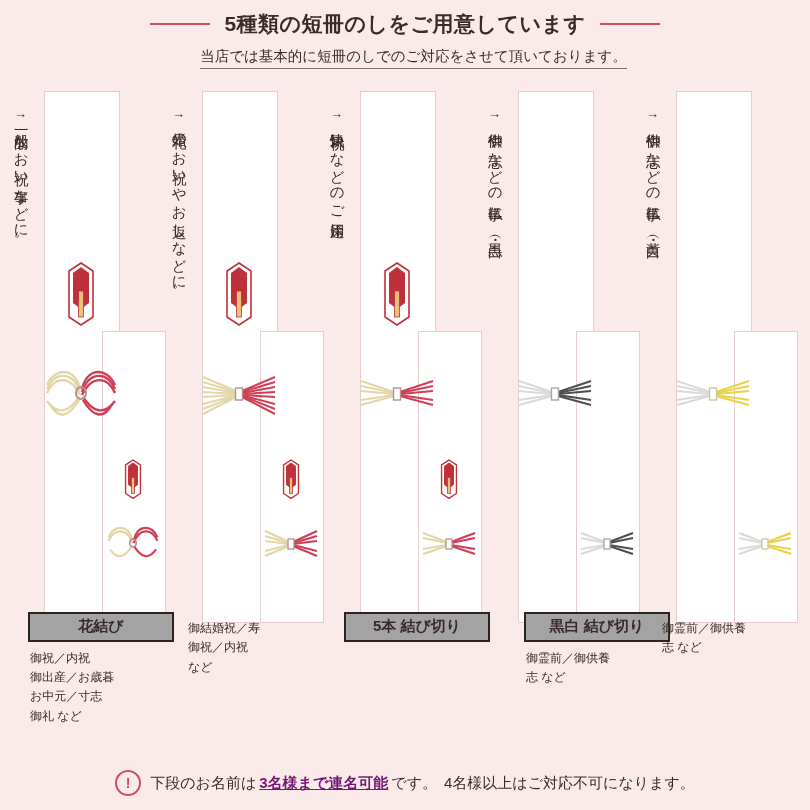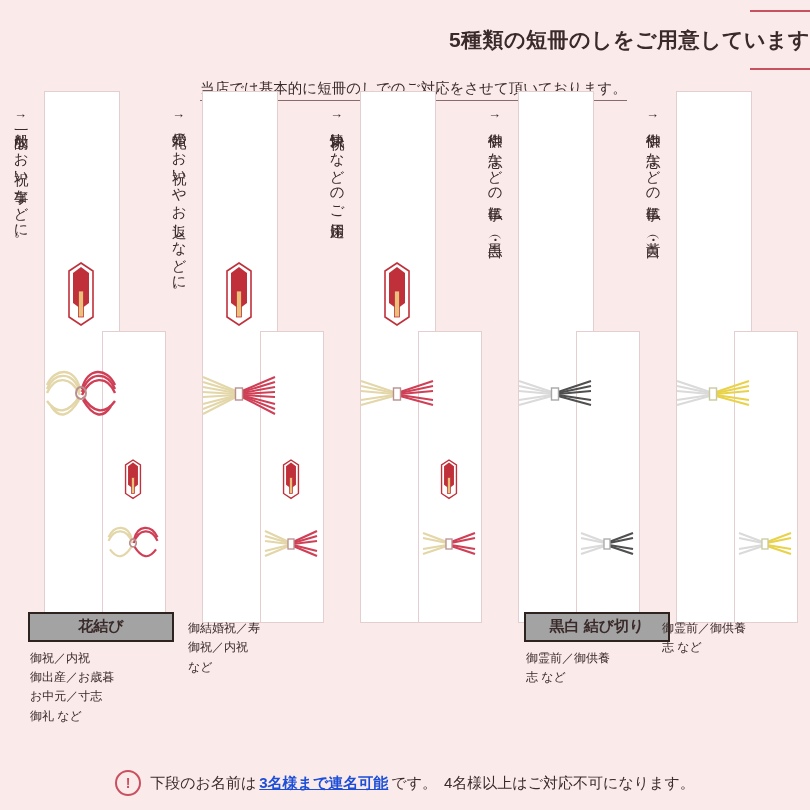--- a/index.html
+++ b/index.html
@@ -12,21 +12,21 @@
     position:relative;
   }
   .page{position:relative;width:810px;height:810px;}
 
   
   .header{
     padding-top:10px;
     text-align:center;
   }
   .title-row{
-    display:flex;align-items:flex-end;justify-content:center;gap:14px;flex-direction:column;
+    display:flex;align-items:center;justify-content:center;gap:14px;
   }
   .title-row .rule{
     width:60px;height:0;border-top:2px solid #c9505f;
   }
   .title{
     font-size:21px;font-weight:bold;letter-spacing:.5px;color:#3a2a2a;
   }
   .subtitle{
     margin-top:9px;font-size:14.5px;color:#3a2a2a;
     display:inline-block;
@@ -109,21 +109,21 @@
     font-size:15px;color:#3a2a2a;
   }
   .note .bang{
     width:22px;height:22px;border:2px solid #c9505f;border-radius:50%;
     color:#c9505f;font-weight:bold;font-size:14px;
     display:flex;align-items:center;justify-content:center;
     line-height:1;
     flex:0 0 auto;
   }
   .note u{text-decoration:underline;}
-  .note .hl{color:#1d4ed8;font-weight:bold;}
+  .note .hl{color:#701a75;font-weight:bold;}
 </style>
 </head>
 <body>
 
 <div class="page">
 
   <div class="header">
     <div class="title-row">
       <span class="rule"></span>
       <span class="title">5種類の短冊のしをご用意しています</span>
@@ -382,20 +382,21 @@
 御出産／お歳暮
 お中元／寸志
 御礼 など</div>
     </div>
     <div class="legend l1">
       <div class="lbody">御結婚祝／寿
 御祝／内祝
 など</div>
     </div>
     <div class="legend l2">
+      <div class="lhead">5本 結び切り</div>
     </div>
     <div class="legend l3">
       <div class="lhead">黒白 結び切り</div>
       <div class="lbody">御霊前／御供養
 志 など</div>
     </div>
     <div class="legend l4">
       <div class="lbody">御霊前／御供養
 志 など</div>
     </div>

